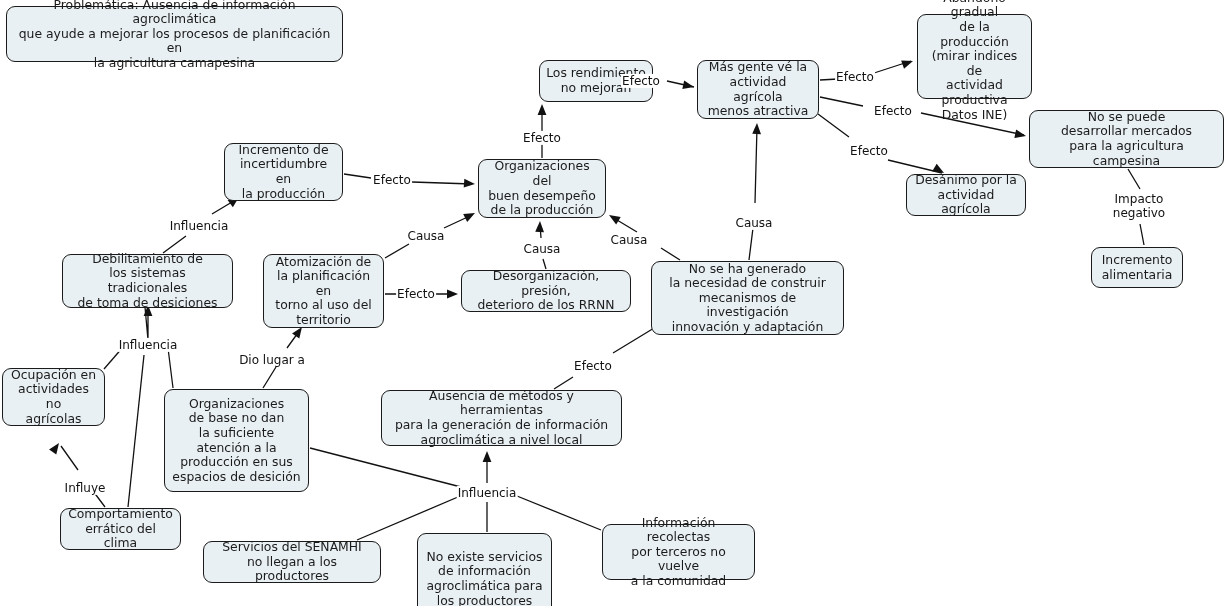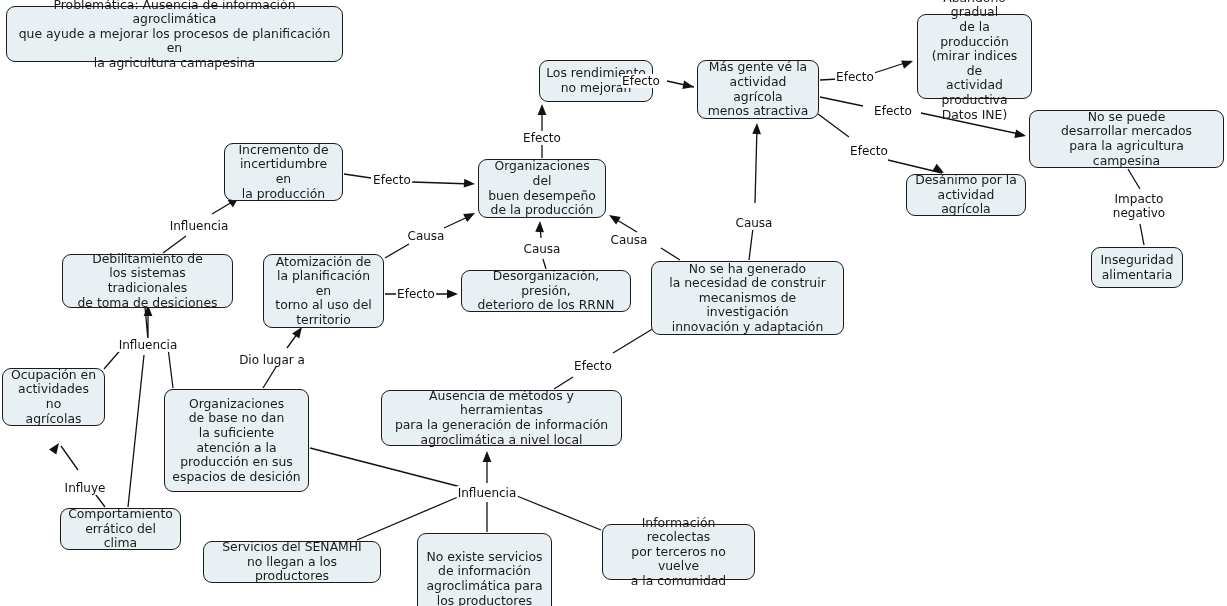--- a/index.html
+++ b/index.html
@@ -116,21 +116,21 @@
       <div class="node" style="left: 917px; top: 14px; width: 115px; height: 85px;">Abandono gradual
 de la producción
 (mirar indices de
 actividad productiva
 Datos INE)</div>
       <div class="node" style="left: 1029px; top: 110px; width: 195px; height: 58px;">No se puede
 desarrollar mercados
 para la agricultura campesina</div>
       <div class="node" style="left: 906px; top: 174px; width: 120px; height: 42px;">Desánimo por la
 actividad agrícola</div>
-      <div class="node" style="left: 1091px; top: 247px; width: 92px; height: 41px;">Inseguridad
+      <div class="node" style="left: 1091px; top: 247px; width: 92px; height: 41px;">Incremento
 alimentaria</div>
       <div class="node" style="left: 224px; top: 143px; width: 119px; height: 58px;">Incremento de
 incertidumbre en
 la producción</div>
       <div class="node" style="left: 478px; top: 159px; width: 128px; height: 59px;">Organizaciones del
 buen desempeño
 de la producción</div>
       <div class="node" style="left: 62px; top: 254px; width: 171px; height: 54px;">Debilitamiento de
 los sistemas tradicionales
 de toma de desiciones</div>

